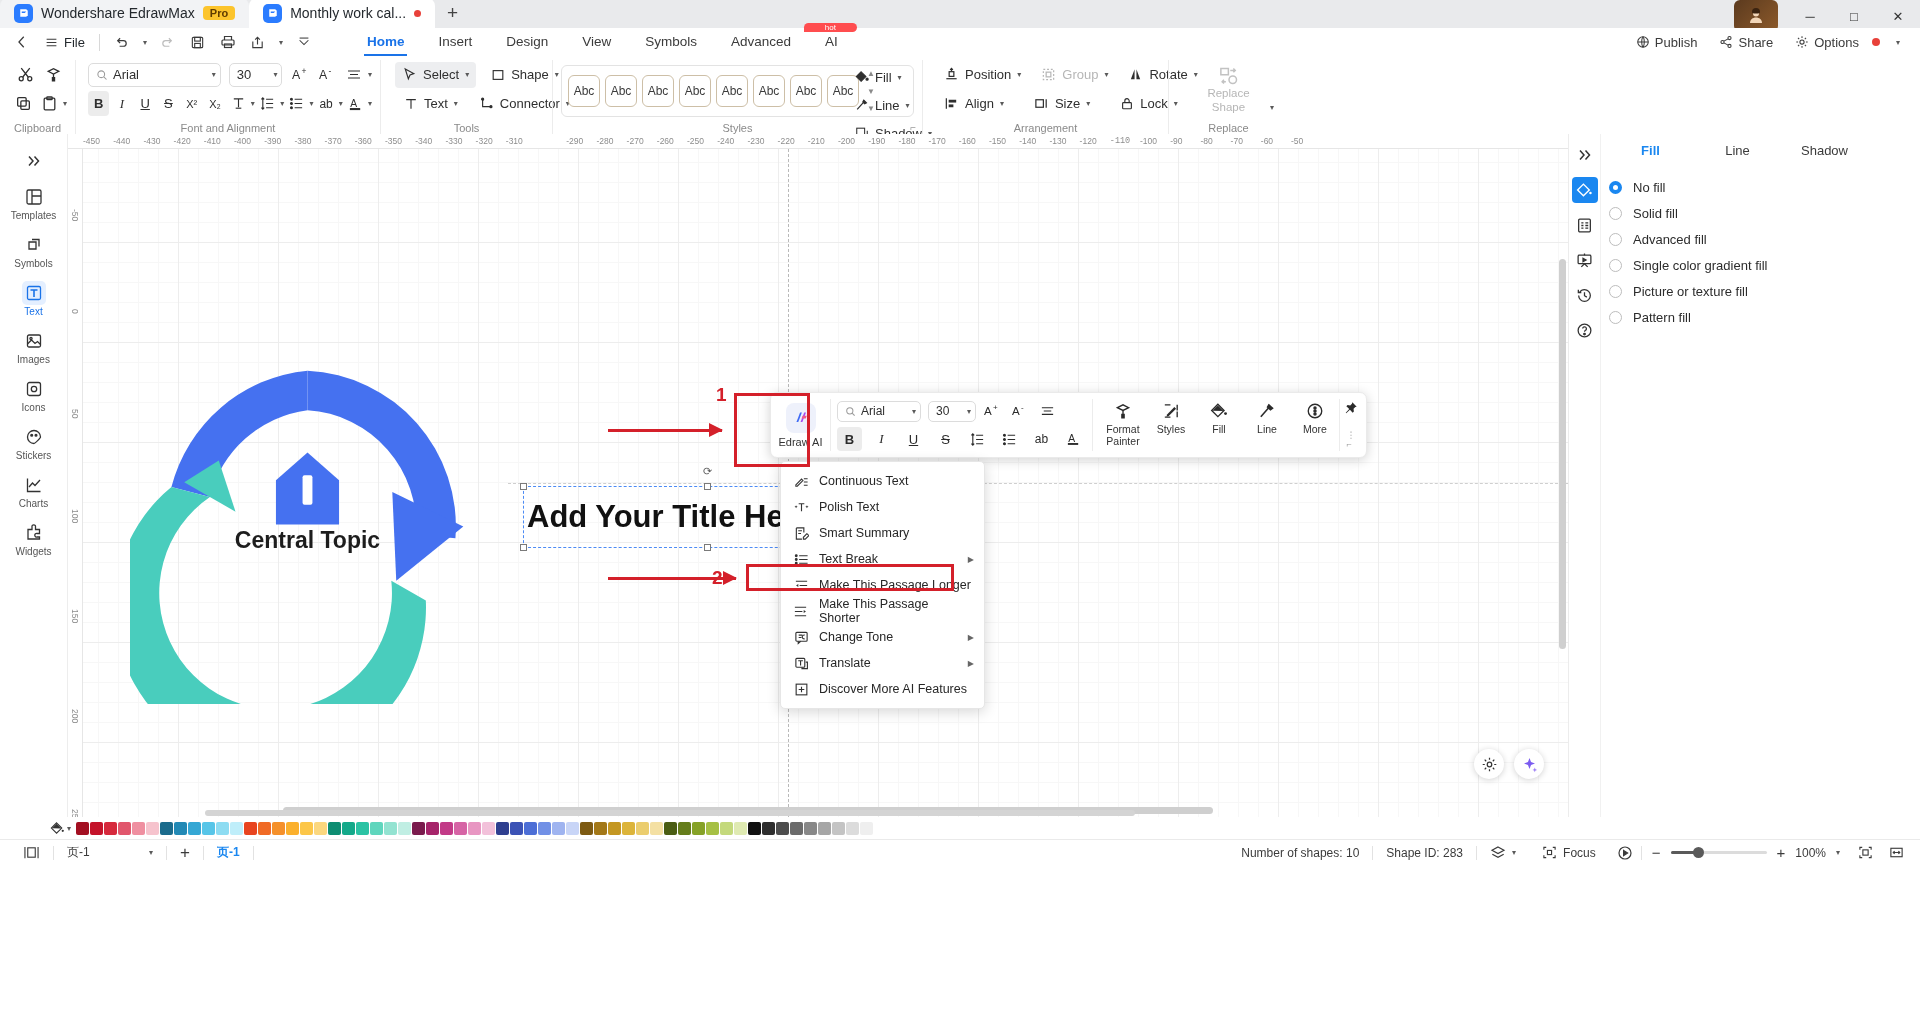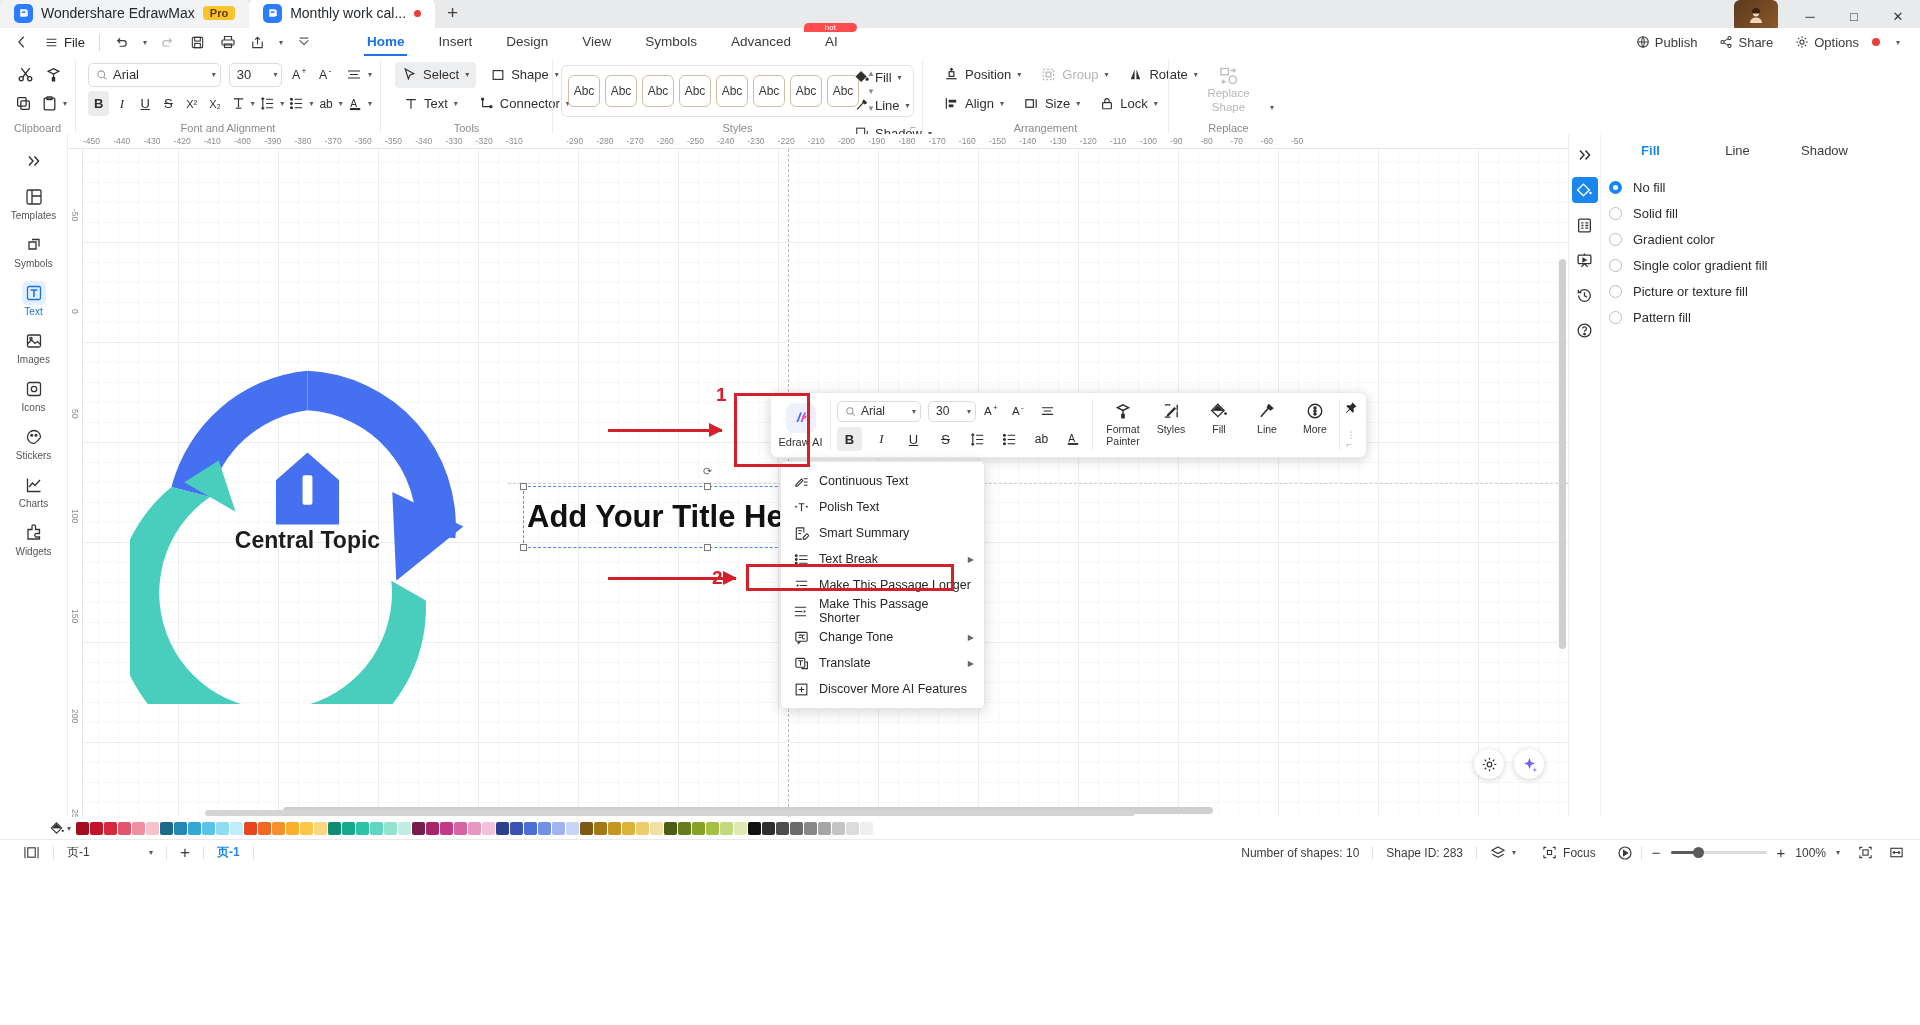--- a/index.html
+++ b/index.html
@@ -594,21 +594,21 @@
       </div>
       <div class="rbtn">
         <svg width="15" height="15" viewBox="0 0 16 16">
             <path d="M7 2.5L3 13h4z" fill="#2f2f2f"></path>
             <path d="M9 2.5L13 13H9z" fill="#2f2f2f"></path>
           </svg>
         <span>Rotate</span>
           <span class="caret">▾</span>
       </div>
     </div>
-    <div class="rrow" style="padding-left:6px;gap:6px">
+    <div class="rrow" style="padding-left:6px;gap:16px">
       <div class="rbtn">
         <svg width="15" height="15" viewBox="0 0 16 16" stroke="#2f2f2f" stroke-width="1.3" fill="none">
             <path d="M2.5 2.5v11"></path>
             <rect x="5" y="4" width="8" height="3" fill="#2f2f2f" stroke="none"></rect>
             <rect x="5" y="9" width="5" height="3" fill="#2f2f2f" stroke="none"></rect>
           </svg>
         <span>Align</span>
           <span class="caret">▾</span>
       </div>
       <div class="rbtn">
@@ -761,21 +761,21 @@
         <span style="left: 739.8px;">-210</span>
         <span style="left: 770px;">-200</span>
         <span style="left: 800.2px;">-190</span>
         <span style="left: 830.4px;">-180</span>
         <span style="left: 860.6px;">-170</span>
         <span style="left: 890.8px;">-160</span>
         <span style="left: 921px;">-150</span>
         <span style="left: 951.2px;">-140</span>
         <span style="left: 981.4px;">-130</span>
         <span style="left: 1011.6px;">-120</span>
-        <span style="left: 1041.8px;">-110</span>
+        <span style="left: 1041.8px; font-family: Liberation Mono, monospace;">-110</span>
         <span style="left: 1072px;">-100</span>
         <span style="left: 1102.2px;">-90</span>
         <span style="left: 1132.4px;">-80</span>
         <span style="left: 1162.6px;">-70</span>
         <span style="left: 1192.8px;">-60</span>
         <span style="left: 1223px;">-50</span>
       </div>
     <div class="ruler-v" id="rulerV">
         <span style="top: 60px;">-50</span>
         <span style="top: 160px;">0</span>
@@ -1108,21 +1108,21 @@
         <div class="rp-opt">
           <span class="radio on"></span>
           <span>No fill</span>
         </div>
         <div class="rp-opt">
           <span class="radio"></span>
           <span>Solid fill</span>
         </div>
         <div class="rp-opt">
           <span class="radio"></span>
-          <span>Gradient color</span>
+          <span>Advanced fill</span>
         </div>
         <div class="rp-opt">
           <span class="radio"></span>
           <span>Single color gradient fill</span>
         </div>
         <div class="rp-opt">
           <span class="radio"></span>
           <span>Picture or texture fill</span>
         </div>
         <div class="rp-opt">

